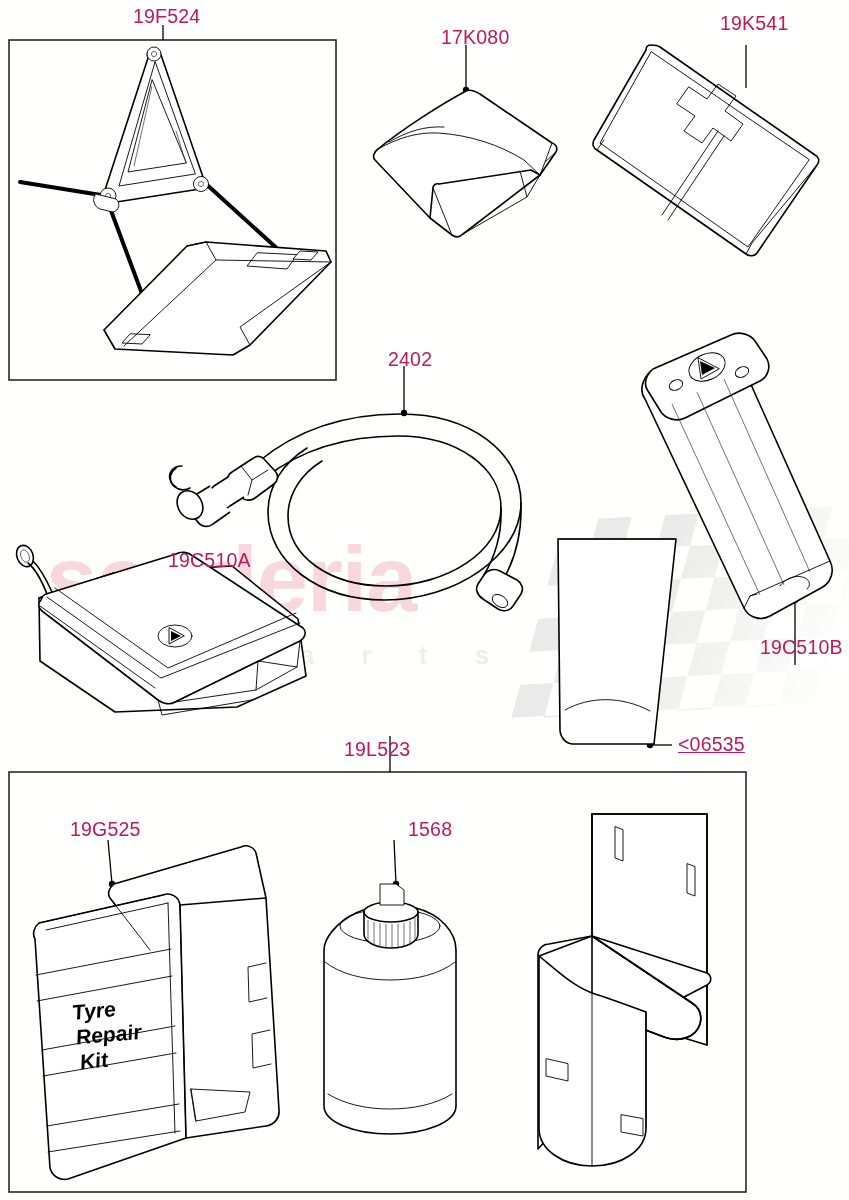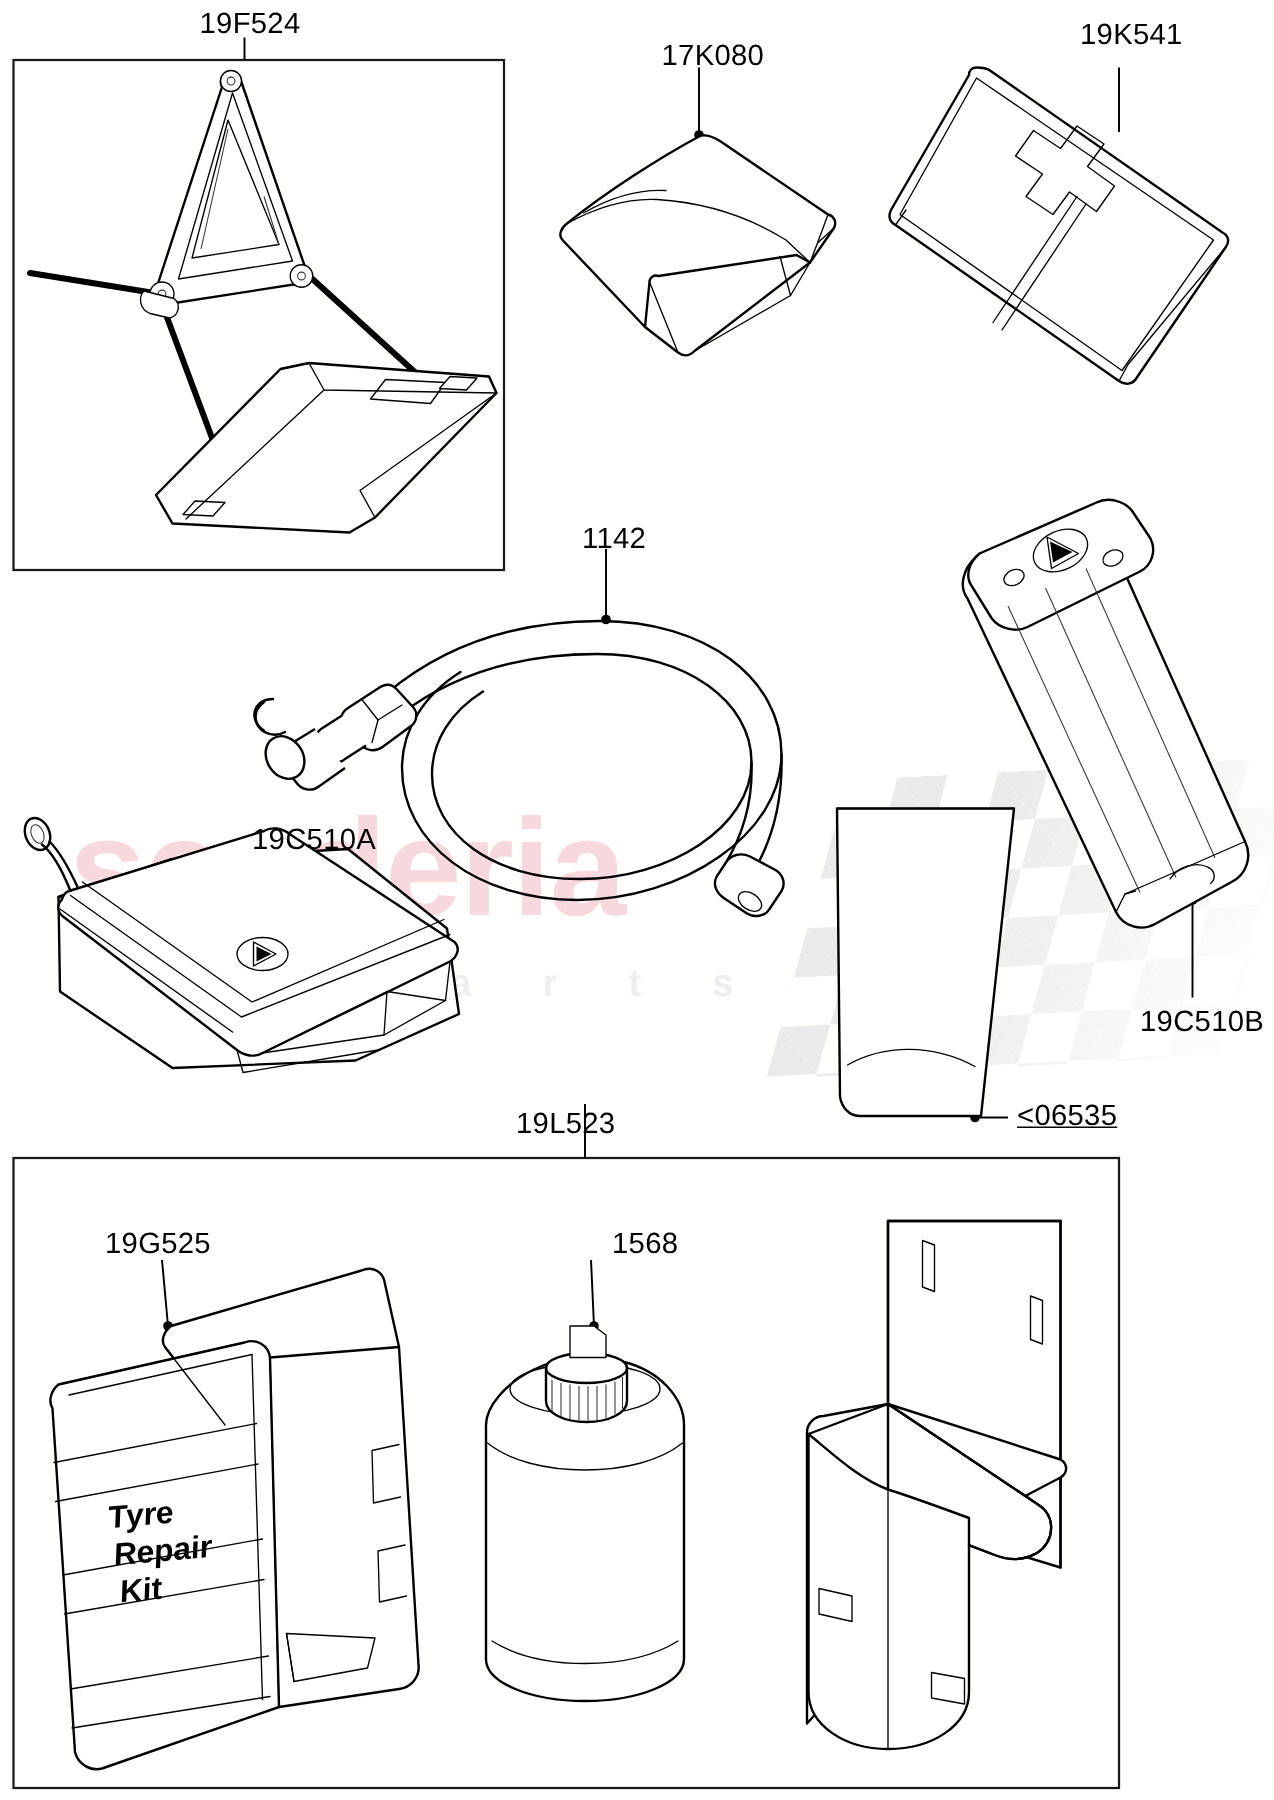--- a/index.html
+++ b/index.html
@@ -54,21 +54,21 @@
   .ln-thin{fill:none;stroke:#000;stroke-width:0.9;stroke-linejoin:round;stroke-linecap:round;}
   .ln-hair{fill:none;stroke:#333;stroke-width:0.7;}
   .fillw{fill:#ffffff;stroke:#000;stroke-width:1.6;stroke-linejoin:round;}
   .fillw-thin{fill:#ffffff;stroke:#000;stroke-width:0.9;stroke-linejoin:round;}
   .solid{fill:#000;stroke:none;}
   .boxline{fill:none;stroke:#1a1a1a;stroke-width:1.5;}
   .lead{fill:none;stroke:#000;stroke-width:1.3;}
   
   .label{
     position:absolute;
-    color:#000000;
+    color:#be185d;
     font-size:19.5px;
     font-family:"Liberation Sans", sans-serif;
     white-space:nowrap;
     letter-spacing:0.2px;
   }
   .kit-text{
     position:absolute;
     font-family:"Liberation Sans", sans-serif;
     font-weight:bold;
     font-style:italic;
@@ -411,21 +411,21 @@
 
   <div class="kit-text" style="left:70px; top:1000px;">
     <div>Tyre</div>
     <div>Repair</div>
     <div>Kit</div>
   </div>
 
   <div class="label" style="left:133px; top:5px;">19F524</div>
   <div class="label" style="left:441px; top:26px;">17K080</div>
   <div class="label" style="left:720px; top:12px;">19K541</div>
-  <div class="label" style="left:388px; top:348px;">1142</div>
+  <div class="label" style="left:388px; top:348px;">2402</div>
   <div class="label" style="left:168px; top:549px;">19C510A</div>
-  <div class="label" style="left:760px; top:670px;text-align:center;">19C510B</div>
+  <div class="label" style="left:760px; top:636px;text-align:center;">19C510B</div>
   <div class="label" style="left:678px; top:733px;text-decoration:underline;">&lt;06535</div>
   <div class="label" style="left:344px; top:718px;margin-top:20px;">19L523</div>
   <div class="label" style="left:70px;  top:818px;">19G525</div>
   <div class="label" style="left:370px; top:818px;margin-left:38px;">1568</div>
 
 </div>
 
 </body></html>

